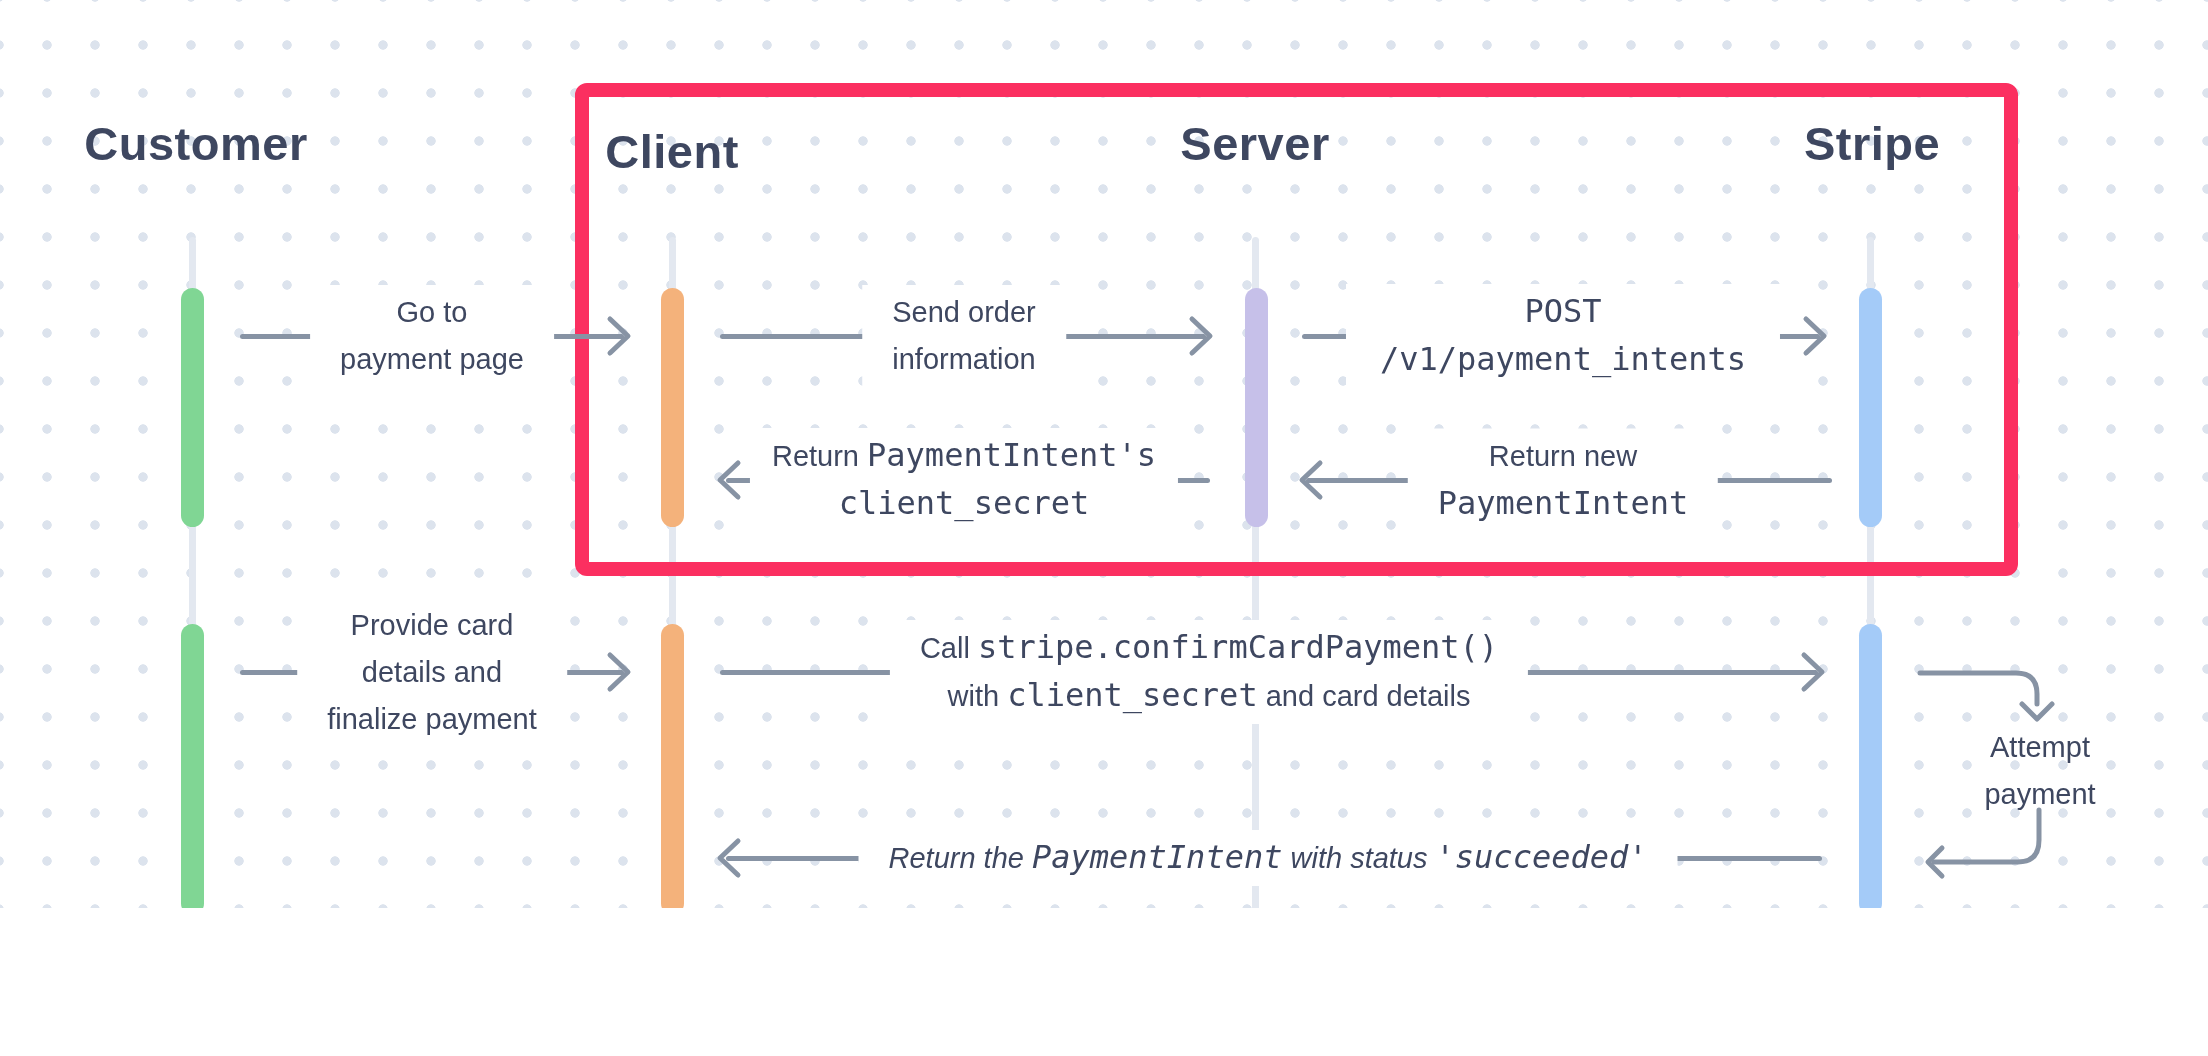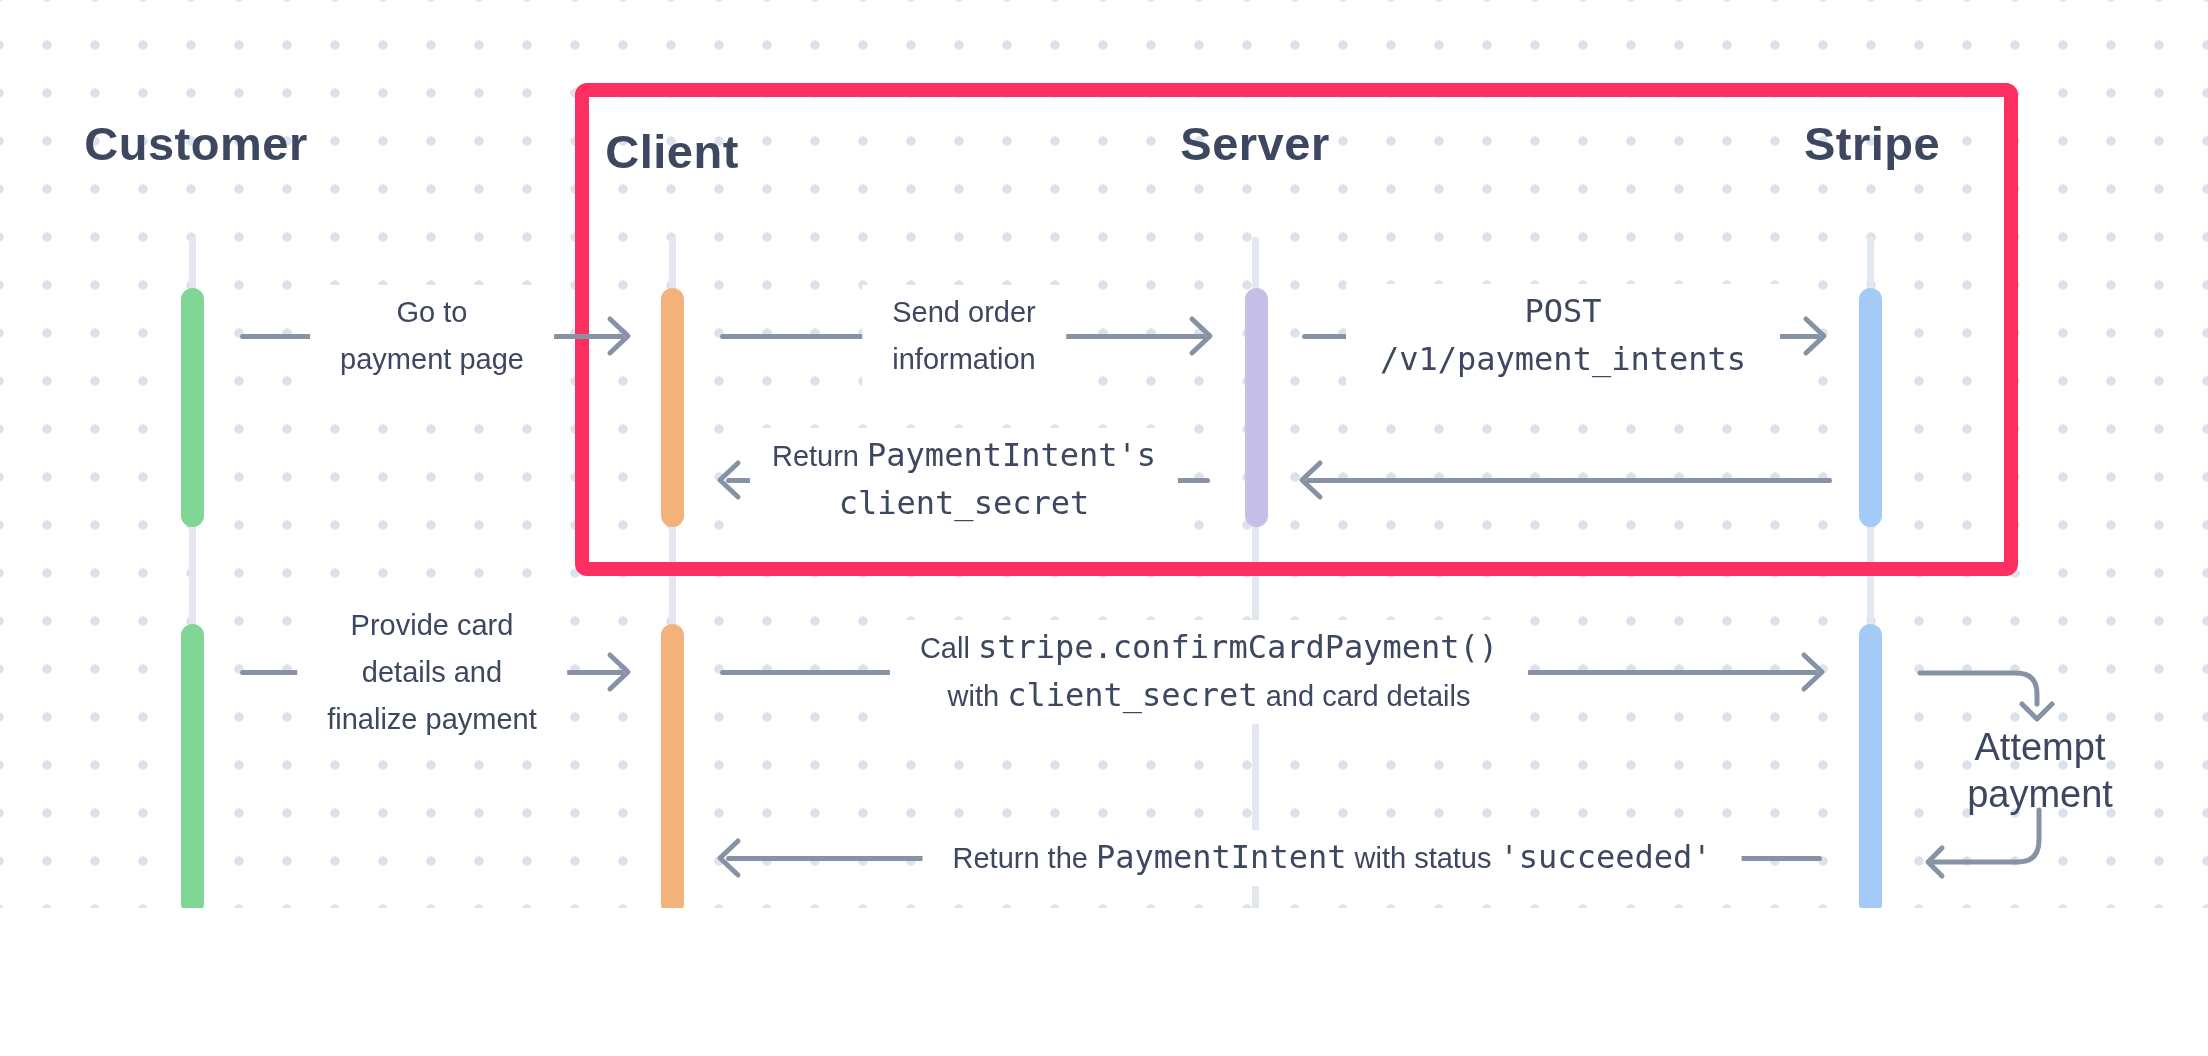--- a/index.html
+++ b/index.html
@@ -19,21 +19,21 @@
   .chev{position:absolute;overflow:visible;}
   .chev polyline,.loop path,.loop polyline{fill:none;stroke:var(--line,#8793a4);stroke-width:5;stroke-linecap:round;stroke-linejoin:round;}
   .msg-label{
     position:absolute;transform:translate(-50%,-50%);
     background:#ffffff;padding:4px 30px;text-align:center;white-space:nowrap;
     font-size:29px;line-height:47px;color:var(--text,#3e4760);
   }
   .msg-label .mono, .mono{font-family:"DejaVu Sans Mono","Liberation Mono",monospace;font-size:32px;}
   .loop-label{
     position:absolute;transform:translate(-50%,-50%);text-align:center;white-space:nowrap;
-    font-size:38px;line-height:47px;color:var(--text,#3e4760);background:transparent;
+    font-size:29px;line-height:47px;color:var(--text,#3e4760);background:transparent;
   }
   .highlight-box{
     position:absolute;border:14px solid var(--pink,#fb2f60);border-radius:12px;
     background:transparent;box-sizing:border-box;
   }
 </style>
 </head>
 <body>
 
 <div class="canvas" style="--text: #3E4760; --line: #8793A4; --pink: #FB2F60;">
@@ -83,20 +83,24 @@
     </svg>
   <div class="msg-label" style="left:1563px;top:336px;padding:4px 34px;">
       <div><span class="mono">POST</span></div>
       <div><span class="mono">/v1/payment_intents</span></div>
     </div>
 
   <div class="msg-line" style="left:1306px;top:477.5px;width:526px;"></div>
   <svg class="chev" style="left:1296px;top:458px;" width="30" height="44" viewBox="0 0 30 44">
       <polyline points="24,5 6,22 24,39"></polyline>
     </svg>
+  <div class="msg-label" style="left:1563px;top:480px;">
+      <div><span>Return new</span></div>
+      <div><span class="mono">PaymentIntent</span></div>
+    </div>
 
   <div class="msg-line" style="left:726px;top:477.5px;width:484px;"></div>
   <svg class="chev" style="left:714px;top:458px;" width="30" height="44" viewBox="0 0 30 44">
       <polyline points="24,5 6,22 24,39"></polyline>
     </svg>
   <div class="msg-label" style="left:964px;top:480px;padding:4px 22px;">
       <div><span>Return </span><span class="mono">PaymentIntent's</span></div>
       <div><span class="mono">client_secret</span></div>
     </div>
 
@@ -127,17 +131,17 @@
   </svg>
   <div class="loop-label" style="left:2040px;top:771px;">
       <div><span>Attempt</span></div>
       <div><span>payment</span></div>
     </div>
 
   <div class="msg-line" style="left:726px;top:855.5px;width:1096px;"></div>
   <svg class="chev" style="left:714px;top:836px;" width="30" height="44" viewBox="0 0 30 44">
       <polyline points="24,5 6,22 24,39"></polyline>
     </svg>
-  <div class="msg-label" style="left:1332px;top:858px;">
+  <div class="msg-label" style="left:1268px;top:858px;font-style:italic;">
       <div><span>Return the </span><span class="mono">PaymentIntent</span><span> with status </span><span class="mono">'succeeded'</span></div>
     </div>
 
 </div>
 
 </body></html>

